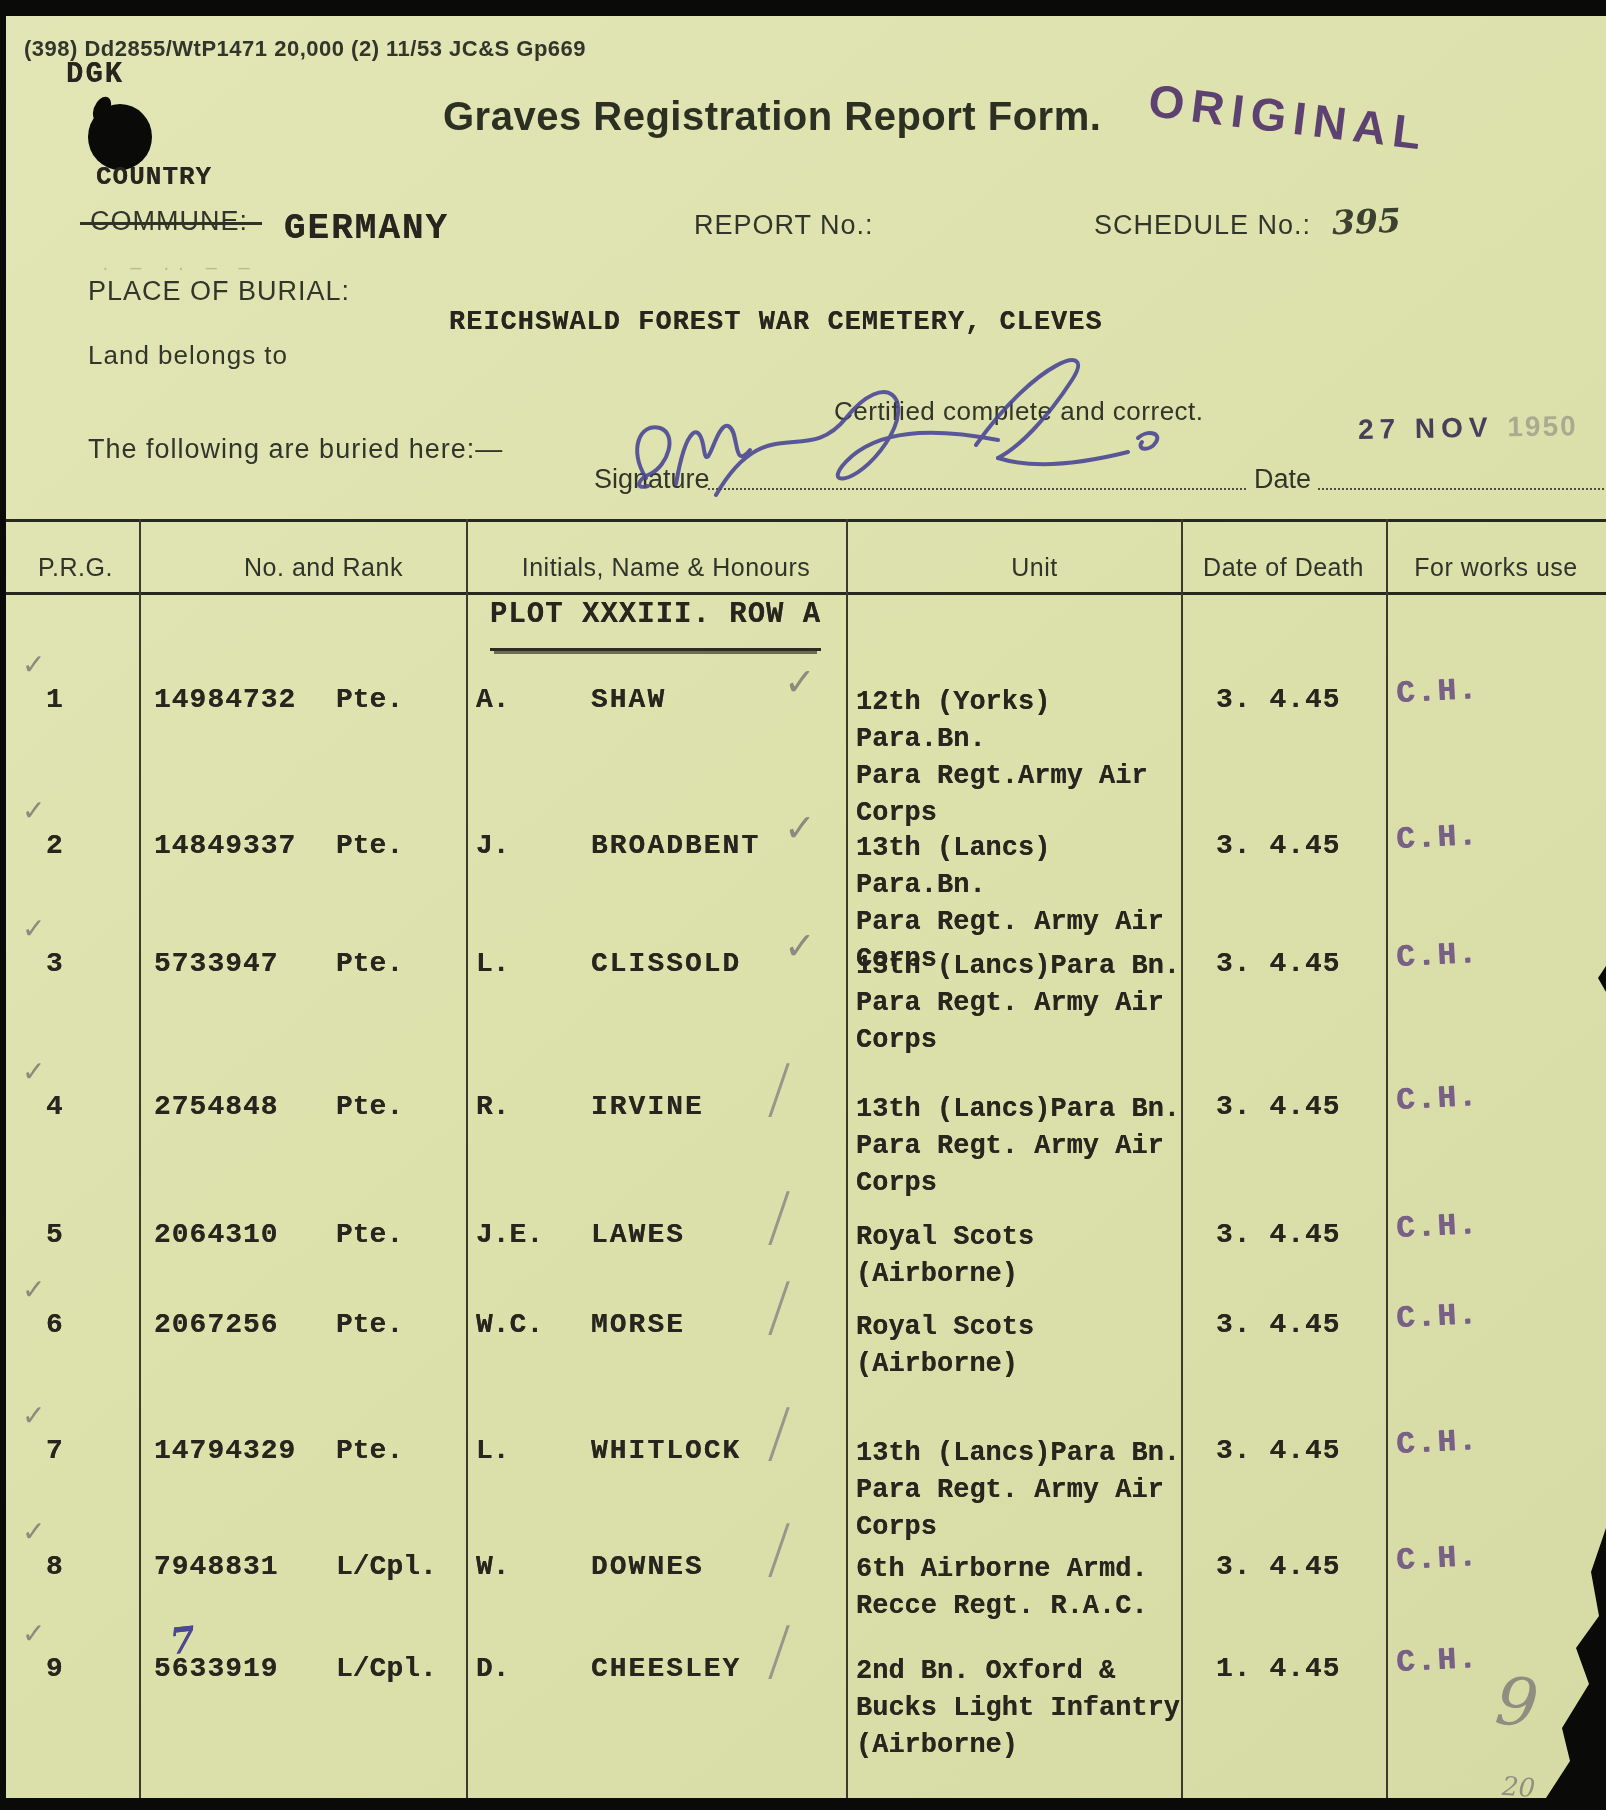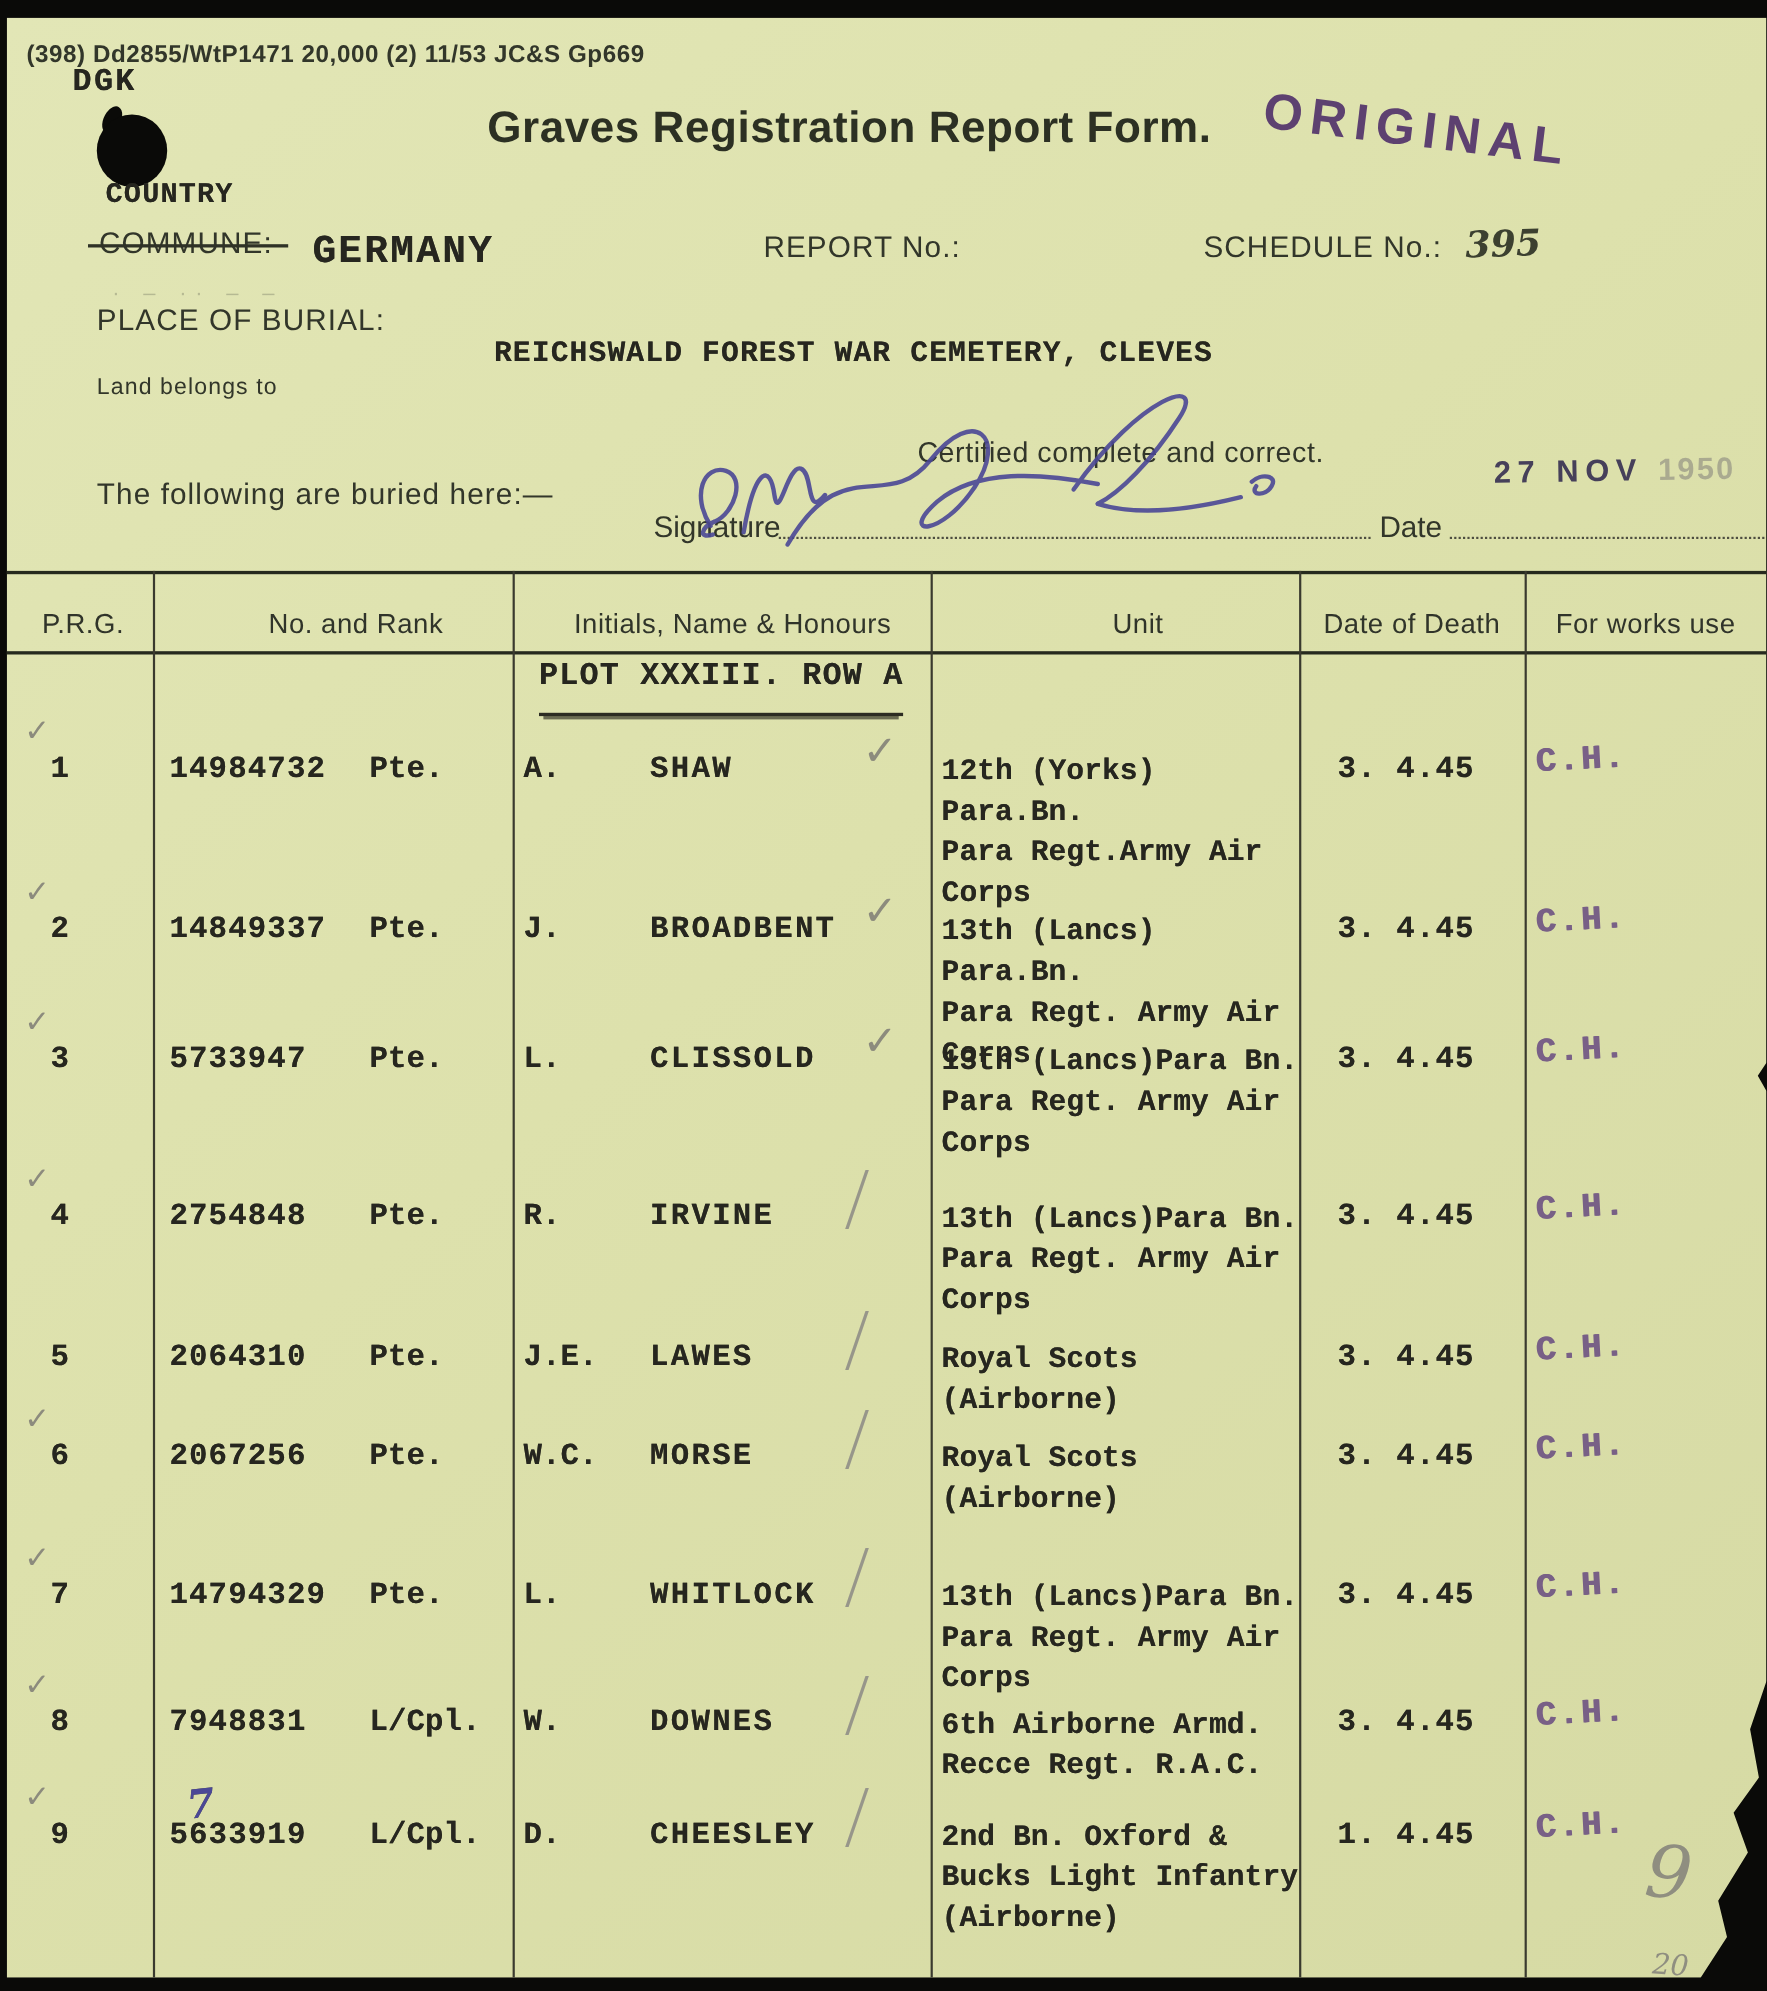--- a/index.html
+++ b/index.html
@@ -29,21 +29,21 @@
   #commune-wrap { left:84px; top:190px; font-size:27px; letter-spacing:1px; }
   #commune-wrap .strike { position:absolute; left:-10px; right:-14px; top:52%; height:3px; background:#2f3226; }
   #country-value { left:278px; top:192px; font-size:36px; letter-spacing:2px; }
   #smudge { left:96px; top:240px; font-size:20px; letter-spacing:8px; color:#55584a; opacity:.3; }
   #report-no-label { left:688px; top:194px; font-size:27px; letter-spacing:1px; }
   #schedule-no-label { left:1088px; top:194px; font-size:27px; letter-spacing:1px; }
   #schedule-no-value { left:1326px; top:186px; font-size:33px; color:#3c4030;
                        font-family:"DejaVu Serif",serif; font-style:italic; font-weight:600; transform:rotate(-2deg); }
   #place-label { left:82px; top:260px; font-size:27px; letter-spacing:1px; }
   #place-value { left:443px; top:254px; font-size:27px; letter-spacing:1px;margin-top:37px; }
-  #land-label { left:82px; top:324px; font-size:21px; letter-spacing:1px; }
+  #land-label { left:82px; top:324px; font-size:26px; letter-spacing:1px; }
   #certified-label { left:828px; top:380px; font-size:26px; letter-spacing:.5px; }
   #buried-label { left:82px; top:418px; font-size:27px; letter-spacing:1px; }
   #signature-label { left:588px; top:448px; font-size:27px; }
   #sig-dots { left:702px; top:472px; width:538px; border-bottom:2px dotted #4e4e40; }
   #date-label { left:1248px; top:448px; font-size:27px; }
   #date-dots { left:1312px; top:472px; width:286px; border-bottom:2px dotted #4e4e40; }
   #date-stamp { left:1352px; top:396px; font-size:28px; font-weight:700; letter-spacing:6px;
                 color:#46405a; transform:rotate(-1deg); }
   #date-stamp .yr { opacity:.33; letter-spacing:2px; }
   #signature-svg { left:610px; top:322px; }

